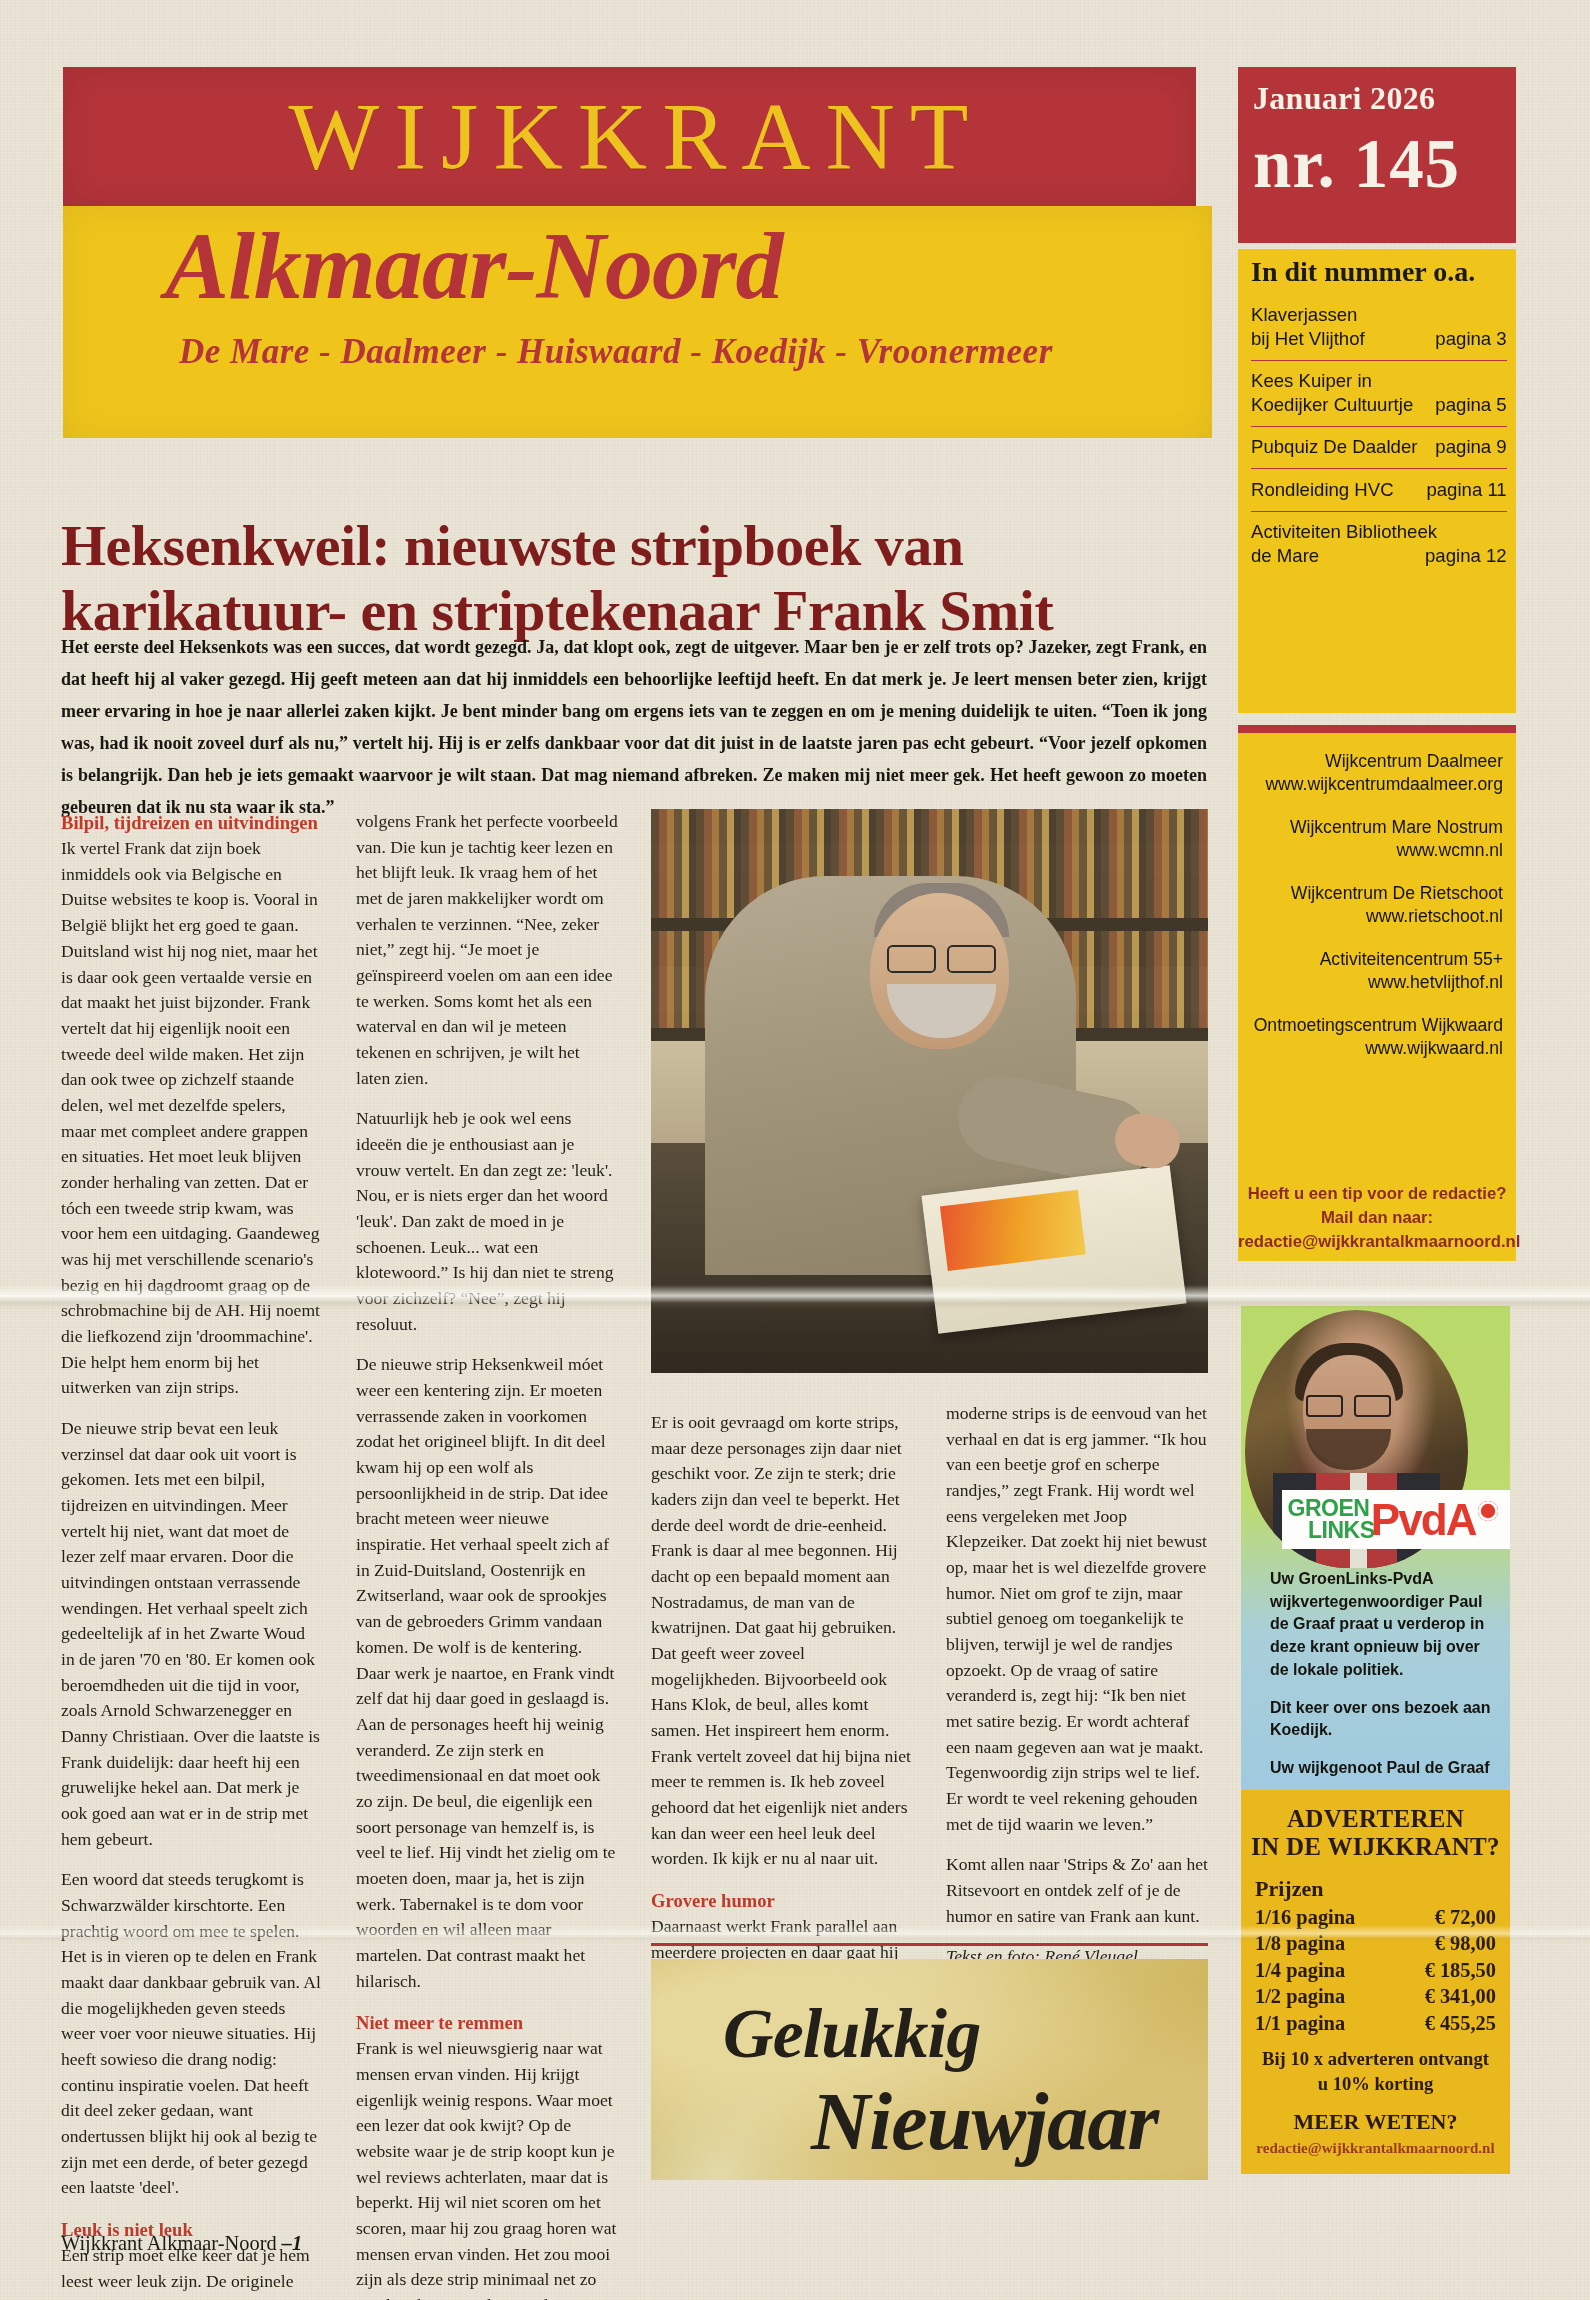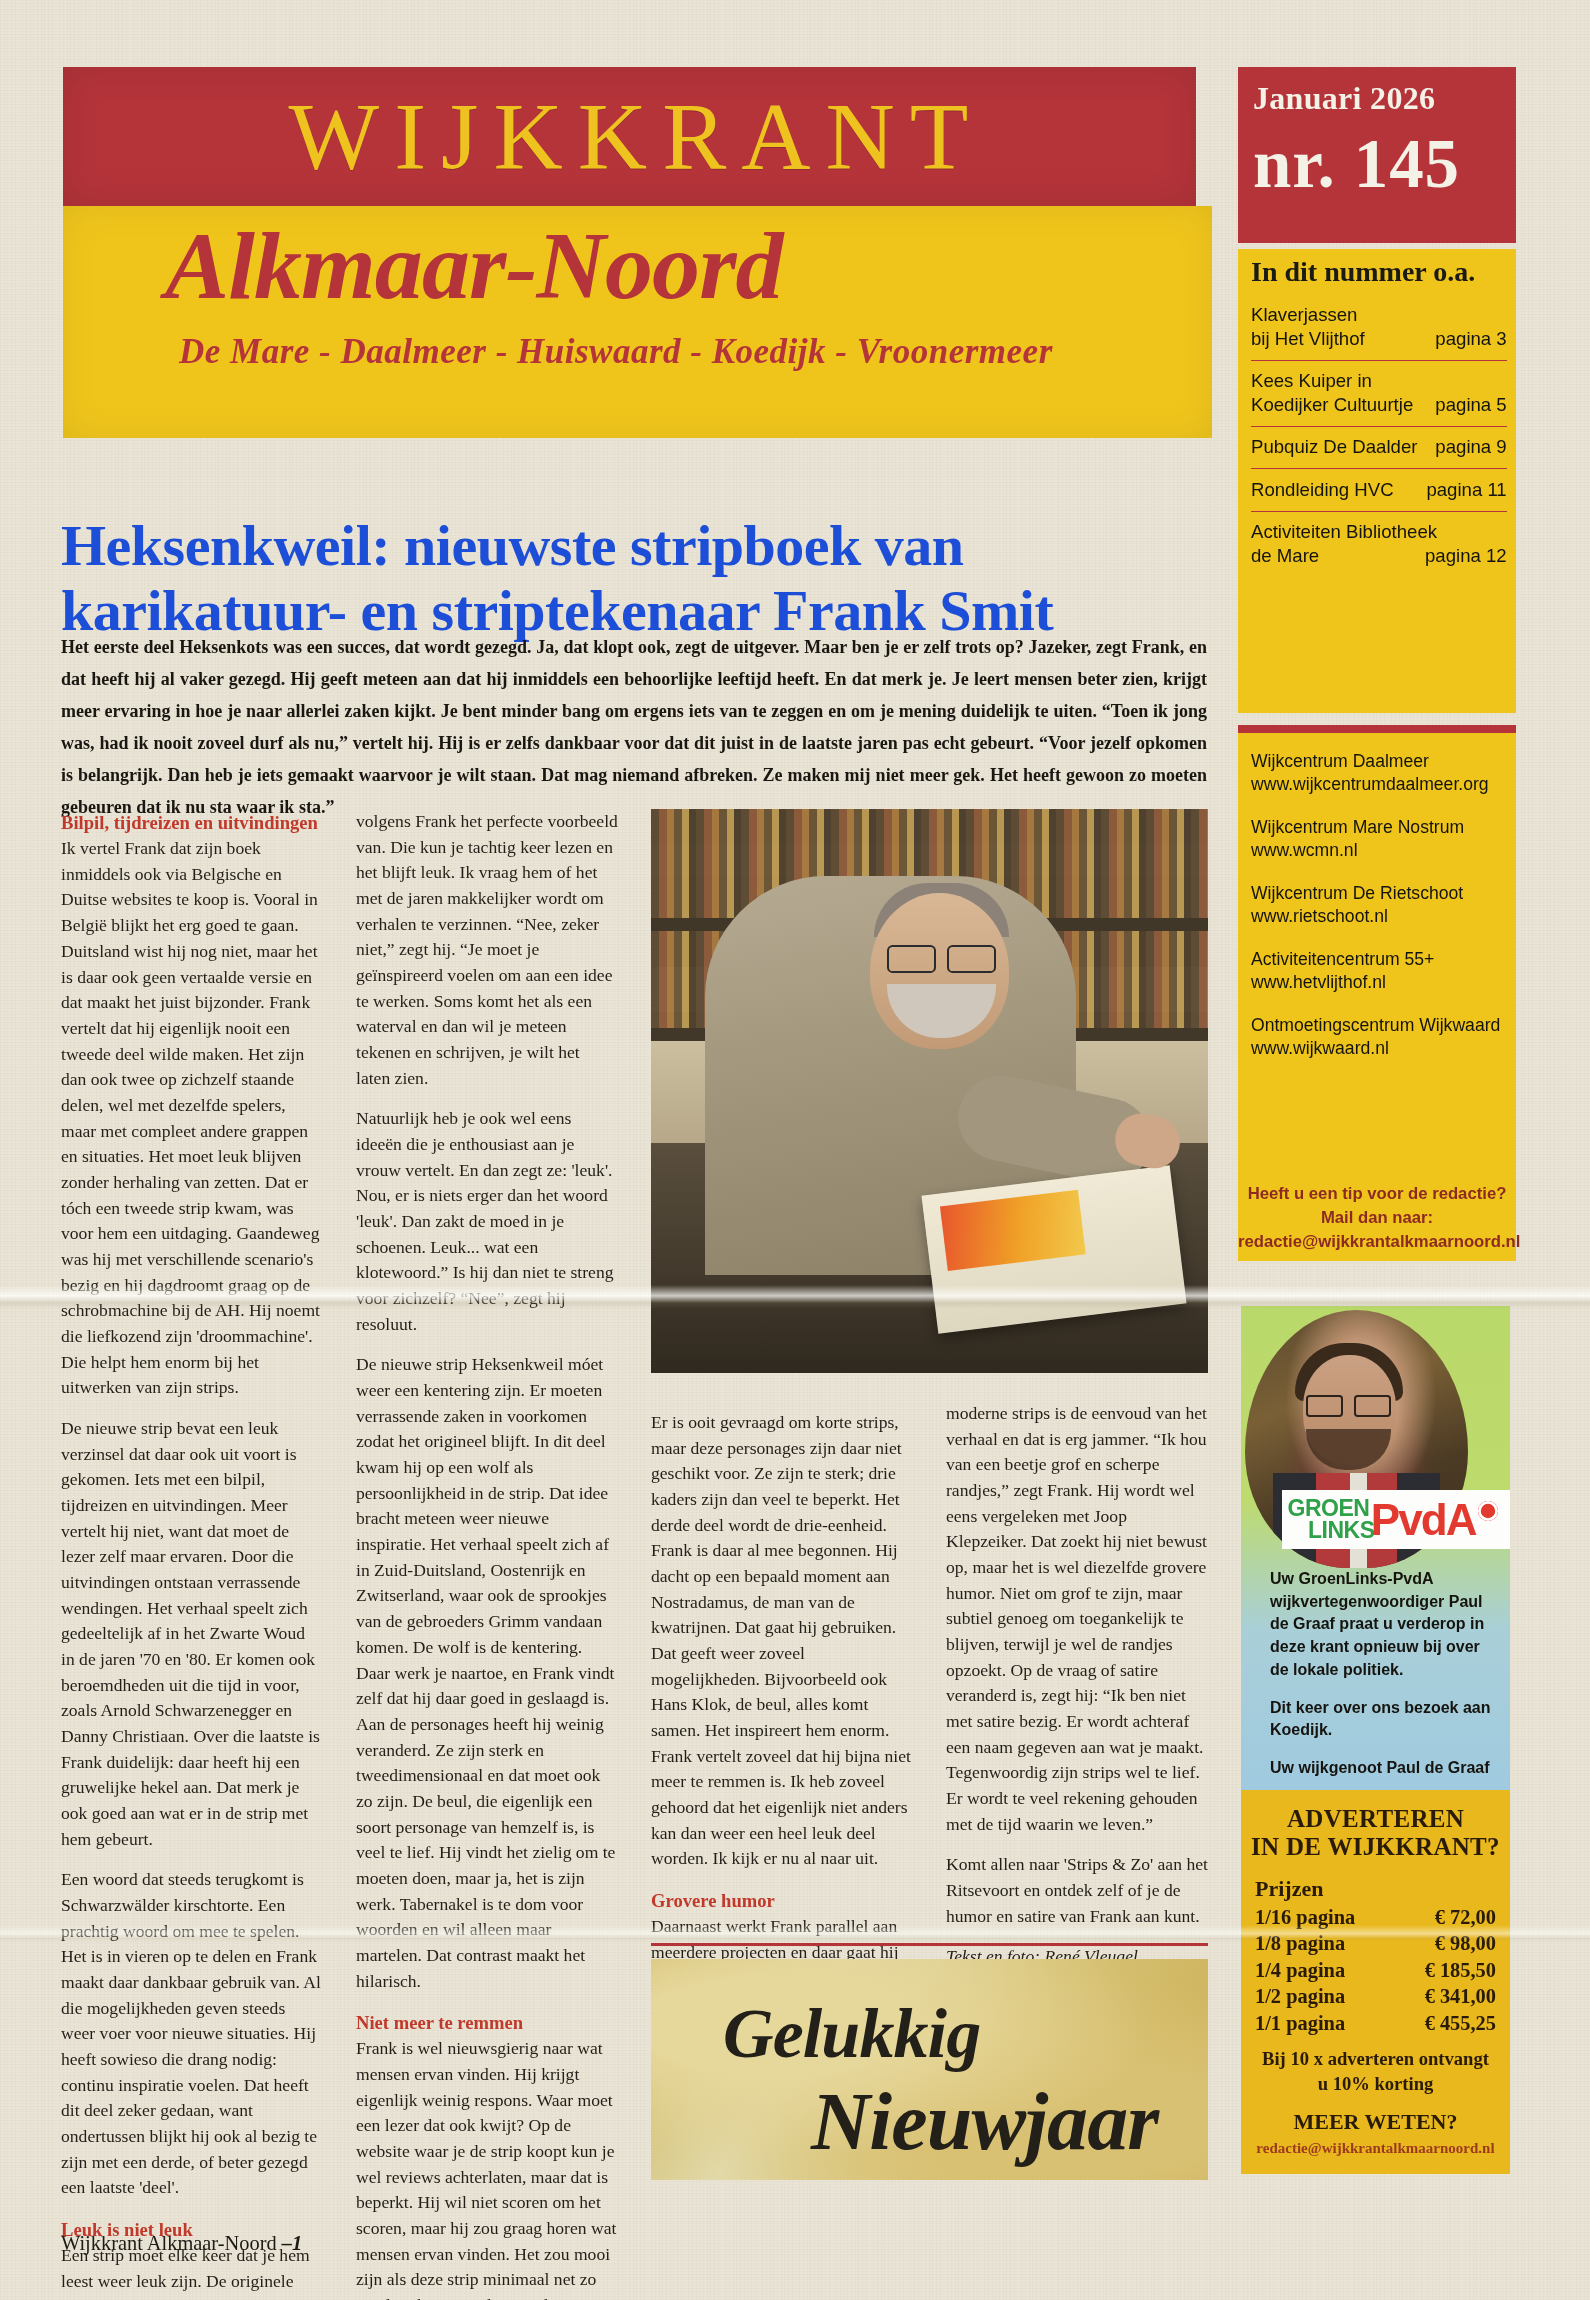--- a/index.html
+++ b/index.html
@@ -104,21 +104,21 @@
   }
   .toc-item:first-child{border-top:none;padding-top:1.9px;}
   .toc-row{display:flex;justify-content:space-between;align-items:baseline;gap:7.4px;}
   .toc-pg{white-space:nowrap;text-align:right;}
 
   
   .centers{
     position:absolute;left:1238px;top:725px;width:278px;height:445px;
     background:#efc51c;border-top:8.3px solid #b4343a;border-bottom:8.3px solid #b4343a;
   }
-  .centers-inner{padding:16.7px 13px 0 13px;}
+  .centers-inner{padding:16.7px 13px 0 13px;text-align:right;}
   .center-item{margin-bottom:20.4px;font-family:"Liberation Sans",sans-serif;font-size:17.6px;color:#15130e;line-height:1.3;}
   .center-url{display:block;}
 
   
   .tipbox{
     position:absolute;left:1238px;top:1176px;width:278px;height:85px;
     background:#efc51c;text-align:center;
     font-family:"Liberation Sans",sans-serif;font-weight:700;color:#8d2a22;
     font-size:16.7px;line-height:1.45;padding-top:5.6px;box-sizing:border-box;
   }
@@ -203,21 +203,21 @@
   .adv-row{display:flex;font-size:20.4px;font-weight:700;line-height:1.3;}
   .adv-row .lbl{width:139px;}
   .adv-row .amt{width:102px;text-align:right;}
   .adv-korting{margin-top:11px;font-size:18.6px;font-weight:700;line-height:1.3;padding:0 7.4px;}
   .adv-meer{margin-top:13px;font-size:22px;font-weight:700;}
   .adv-mail{margin-top:5.6px;font-size:15px;color:#9c3a20;font-weight:700;}
 
   
   .headline{
     position:absolute;left:61px;top:475px;width:1143px;
-    font-size:58px;line-height:1.12;color:#1d4ed8;font-weight:700;
+    font-size:58px;line-height:1.12;color:#7f1d1d;font-weight:700;
     font-family:"Liberation Serif",serif;letter-spacing:-0.5px;
   }
   .lead{
     position:absolute;left:61px;top:631px;width:1146px;
     font-size:18px;line-height:1.78;font-weight:700;color:#1a1712;
     text-align:justify;
   }
 
   .cols{position:absolute;left:61px;top:809px;width:1150px;height:1373px;}
   .col{position:absolute;top:0;width:262px;font-size:17.6px;line-height:1.46;color:#231f18;text-align:left;}

